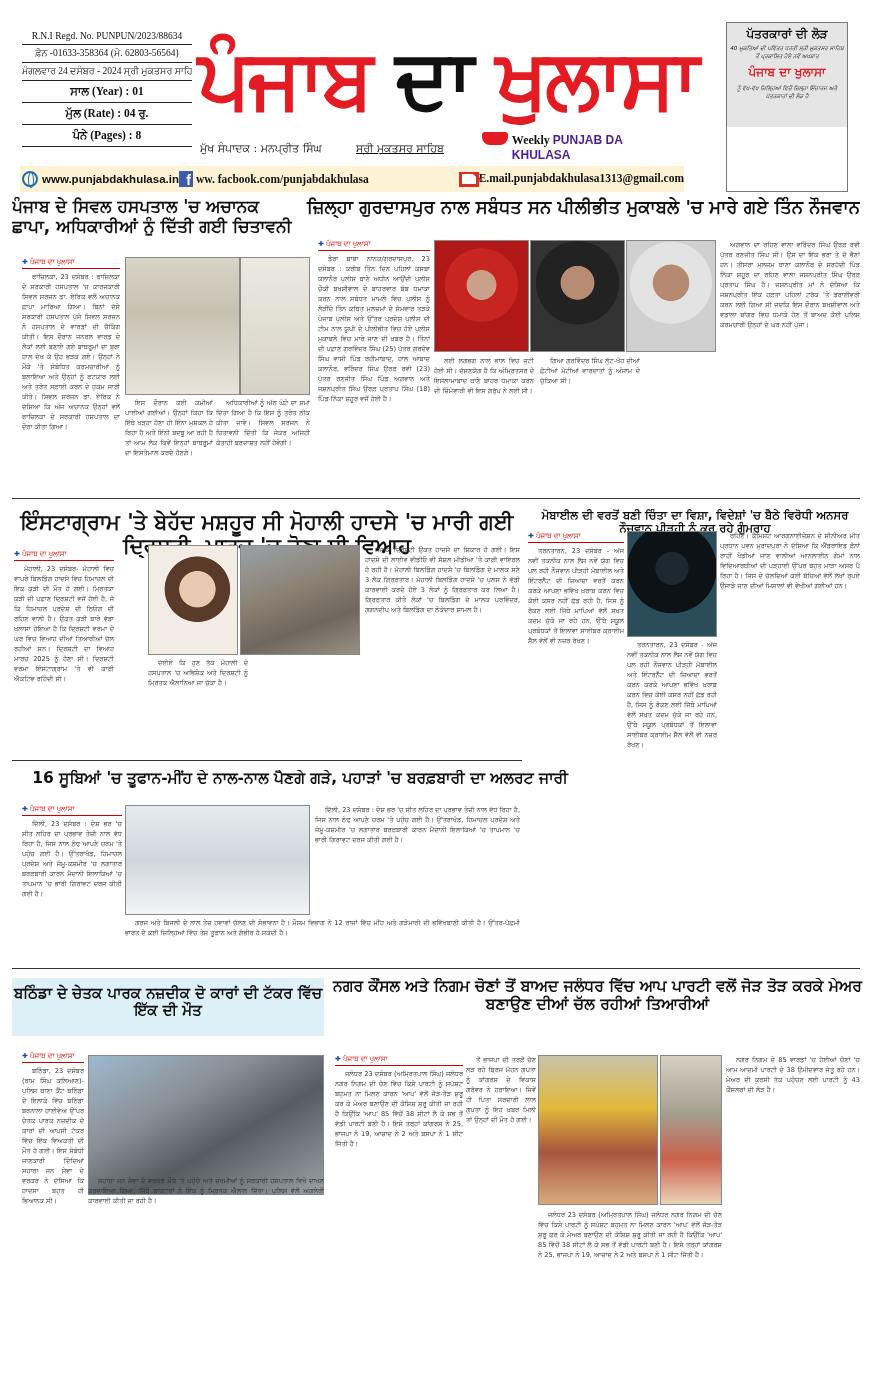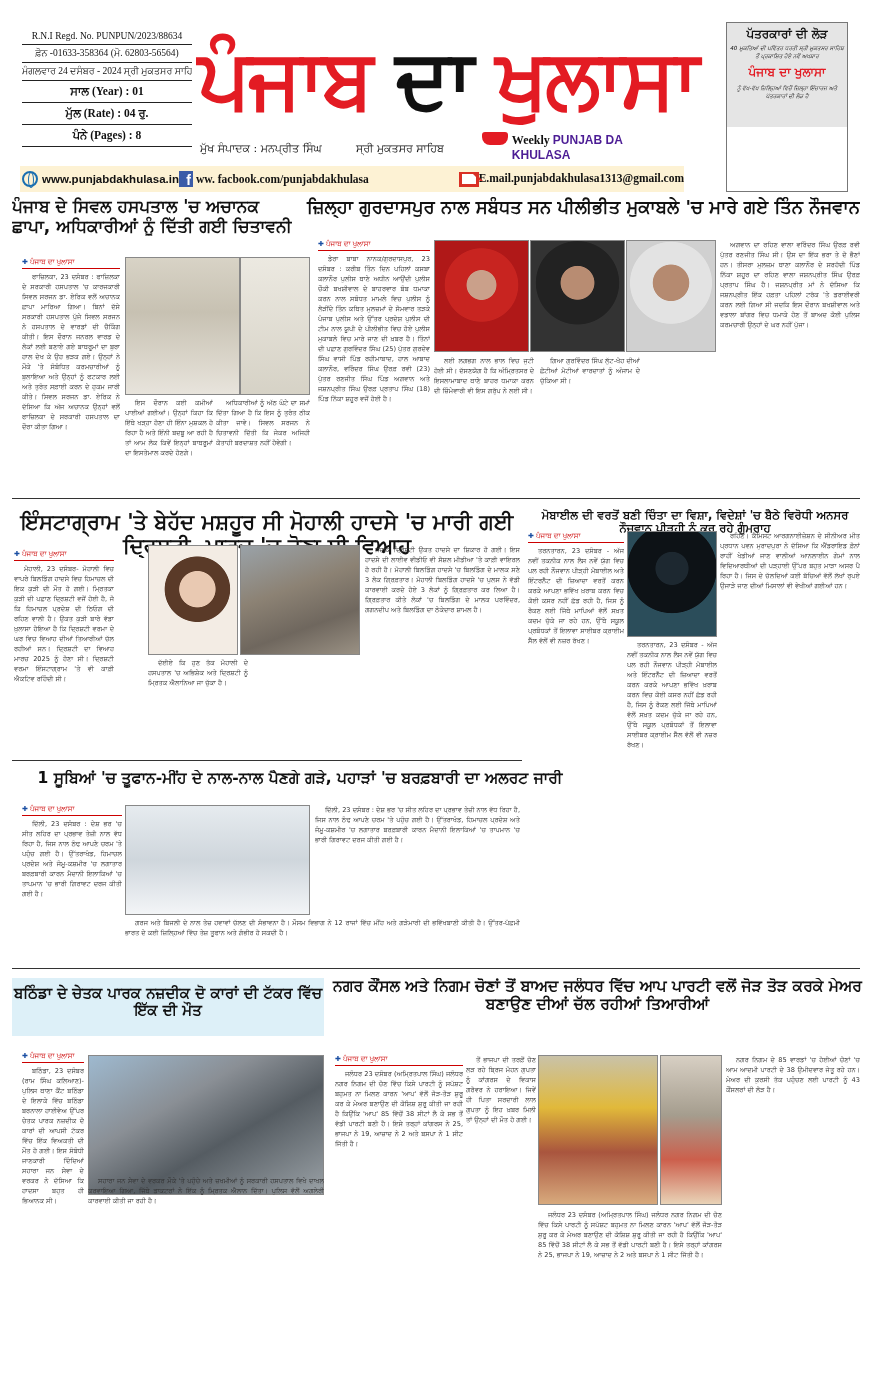--- a/index.html
+++ b/index.html
@@ -7,21 +7,21 @@
   body { font-family: "DejaVu Sans", sans-serif; color: #111; position: relative; }
 
   
   .meta-box { position: absolute; left: 22px; top: 28px; width: 170px; }
   .meta-row { font-family: "Liberation Serif", serif; font-size: 9.5px; text-align: center; padding: 3px 0; border-bottom: 1px solid #222; white-space: nowrap; overflow: hidden; }
   .meta-row.big { font-size: 11.5px; font-weight: bold; padding: 4px 0; }
   .logo { position: absolute; left: 198px; top: 24px; width: 480px; height: 110px; font-family: "DejaVu Sans", sans-serif; font-weight: 900; font-size: 82px; line-height: 110px; letter-spacing: -3px; color: #e31b23; white-space: nowrap; }
   .logo .dark { color: #111; }
   .editor-line { position: absolute; left: 200px; top: 138px; width: 480px; height: 20px; font-size: 11px; display: flex; align-items: center; }
   .editor-line .ed { width: 160px; }
-  .editor-line .city { width: 160px; }
+  .editor-line .city { width: 160px; text-decoration: underline; }
   .editor-line .weekly { font-family: "Liberation Serif", serif; font-weight: bold; font-size: 12px; margin-left: auto; }
   .editor-line .weekly .red { color: #4c1d95; font-family: "Liberation Sans", sans-serif; }
   .flag { position: absolute; left: 482px; top: 132px; width: 26px; height: 13px; background: #e31b23; border-radius: 3px 3px 8px 8px; }
 
   .contact-bar { position: absolute; left: 20px; top: 166px; width: 664px; height: 26px; background: #fdf2d4; display: flex; align-items: center; font-size: 11.5px; }
   .contact-bar .web { font-family: "Liberation Sans", sans-serif; font-weight: bold; width: 175px; display: flex; align-items: center; gap: 4px; padding-left: 2px; }
   .contact-bar .fb { font-family: "Liberation Serif", serif; font-weight: bold; width: 310px; display: flex; align-items: center; gap: 3px; }
   .contact-bar .mail { font-family: "Liberation Serif", serif; font-weight: bold; display: flex; align-items: flex-start; }
   .globe-icon { width: 16px; height: 16px; border-radius: 50%; border: 2px solid #1a6fb0; display: inline-block; position: relative; }
   .globe-icon::after { content: ""; position: absolute; left: 4px; top: -1px; width: 4px; height: 14px; border: 1px solid #1a6fb0; border-radius: 50%; }
@@ -176,21 +176,21 @@
 <div class="photo ph-hacker" style="left:627px;top:531px;width:90px;height:106px;"></div>
 <div class="text" style="left:627px;top:640px;width:90px;height:316px;">
     <p>ਤਰਨਤਾਰਨ, 23 ਦਸੰਬਰ - ਅੱਜ ਨਵੀਂ ਤਕਨੀਕ ਨਾਲ ਲੈਸ ਨਵੇਂ ਯੁੱਗ ਵਿਚ ਪਲ ਰਹੀ ਨੌਜਵਾਨ ਪੀੜ੍ਹੀ ਮੋਬਾਈਲ ਅਤੇ ਇੰਟਰਨੈੱਟ ਦੀ ਜ਼ਿਆਦਾ ਵਰਤੋਂ ਕਰਨ ਕਰਕੇ ਆਪਣਾ ਭਵਿੱਖ ਖ਼ਰਾਬ ਕਰਨ ਵਿਚ ਕੋਈ ਕਸਰ ਨਹੀਂ ਛੱਡ ਰਹੀ ਹੈ, ਜਿਸ ਨੂੰ ਰੋਕਣ ਲਈ ਜਿੱਥੇ ਮਾਪਿਆਂ ਵੱਲੋਂ ਸਖ਼ਤ ਕਦਮ ਚੁੱਕੇ ਜਾ ਰਹੇ ਹਨ, ਉੱਥੇ ਸਕੂਲ ਪ੍ਰਬੰਧਕਾਂ ਤੋਂ ਇਲਾਵਾ ਸਾਈਬਰ ਕ੍ਰਾਈਮ ਸੈੱਲ ਵੱਲੋਂ ਵੀ ਨਜ਼ਰ ਰੱਖਣ।</p>
   </div>
 <div class="text" style="left:720px;top:531px;width:140px;height:425px;">
     <p>ਰਹਿਣ। ਕੈਮਿਸਟ ਆਰਗਨਾਈਜ਼ੇਸ਼ਨ ਦੇ ਸੀਨੀਅਰ ਮੀਤ ਪ੍ਰਧਾਨ ਪਵਨ ਮੁਰਾਦਪੁਰਾ ਨੇ ਦੱਸਿਆ ਕਿ ਐਂਡਰਾਇਡ ਫ਼ੋਨਾਂ ਰਾਹੀਂ ਖੇਡੀਆਂ ਜਾਣ ਵਾਲੀਆਂ ਆਨਲਾਈਨ ਗੇਮਾਂ ਨਾਲ ਵਿਦਿਆਰਥੀਆਂ ਦੀ ਪੜ੍ਹਾਈ ਉੱਪਰ ਬਹੁਤ ਮਾੜਾ ਅਸਰ ਪੈ ਰਿਹਾ ਹੈ। ਜਿਸ ਦੇ ਚੱਲਦਿਆਂ ਕਈ ਬੱਚਿਆਂ ਵੱਲੋਂ ਲੱਖਾਂ ਰੁਪਏ ਉਜਾੜੇ ਜਾਣ ਦੀਆਂ ਮਿਸਾਲਾਂ ਵੀ ਵੇਖੀਆਂ ਗਈਆਂ ਹਨ।</p>
   </div>
 
 <div class="rule" style="left:12px;top:760px;width:510px;height:1px;"></div>
 
-<div class="hl hl-5">1 ਸੂਬਿਆਂ 'ਚ ਤੂਫਾਨ-ਮੀਂਹ ਦੇ ਨਾਲ-ਨਾਲ ਪੈਣਗੇ ਗੜੇ, ਪਹਾੜਾਂ 'ਚ ਬਰਫ਼ਬਾਰੀ ਦਾ ਅਲਰਟ ਜਾਰੀ</div>
+<div class="hl hl-5">16 ਸੂਬਿਆਂ 'ਚ ਤੂਫਾਨ-ਮੀਂਹ ਦੇ ਨਾਲ-ਨਾਲ ਪੈਣਗੇ ਗੜੇ, ਪਹਾੜਾਂ 'ਚ ਬਰਫ਼ਬਾਰੀ ਦਾ ਅਲਰਟ ਜਾਰੀ</div>
 <div class="byline" style="left:22px;top:805px;width:100px;">ਪੰਜਾਬ ਦਾ ਖੁਲਾਸਾ</div>
 <div class="text" style="left:22px;top:819px;width:100px;height:140px;">
     <p>ਦਿੱਲੀ, 23 ਦਸੰਬਰ : ਦੇਸ਼ ਭਰ 'ਚ ਸੀਤ ਲਹਿਰ ਦਾ ਪ੍ਰਭਾਵ ਤੇਜ਼ੀ ਨਾਲ ਵੱਧ ਰਿਹਾ ਹੈ, ਜਿਸ ਨਾਲ ਠੰਢ ਆਪਣੇ ਚਰਮ 'ਤੇ ਪਹੁੰਚ ਗਈ ਹੈ। ਉੱਤਰਾਖੰਡ, ਹਿਮਾਚਲ ਪ੍ਰਦੇਸ਼ ਅਤੇ ਜੰਮੂ-ਕਸ਼ਮੀਰ 'ਚ ਲਗਾਤਾਰ ਬਰਫ਼ਬਾਰੀ ਕਾਰਨ ਮੈਦਾਨੀ ਇਲਾਕਿਆਂ 'ਚ ਤਾਪਮਾਨ 'ਚ ਭਾਰੀ ਗਿਰਾਵਟ ਦਰਜ ਕੀਤੀ ਗਈ ਹੈ।</p>
   </div>
 <div class="photo ph-snow" style="left:125px;top:805px;width:185px;height:110px;"></div>
 <div class="text" style="left:125px;top:918px;width:395px;height:40px;">
     <p>ਗਰਜ ਅਤੇ ਬਿਜਲੀ ਦੇ ਨਾਲ ਤੇਜ਼ ਹਵਾਵਾਂ ਚੱਲਣ ਦੀ ਸੰਭਾਵਨਾ ਹੈ। ਮੌਸਮ ਵਿਭਾਗ ਨੇ 12 ਰਾਜਾਂ ਵਿੱਚ ਮੀਂਹ ਅਤੇ ਗੜੇਮਾਰੀ ਦੀ ਭਵਿੱਖਬਾਣੀ ਕੀਤੀ ਹੈ। ਉੱਤਰ-ਪੱਛਮੀ ਭਾਰਤ ਦੇ ਕਈ ਜ਼ਿਲ੍ਹਿਆਂ ਵਿੱਚ ਤੇਜ਼ ਤੂਫਾਨ ਅਤੇ ਗੰਭੀਰ ਹੋ ਸਕਦੀ ਹੈ।</p>
   </div>
 <div class="text" style="left:315px;top:805px;width:205px;height:110px;">
     <p>ਦਿੱਲੀ, 23 ਦਸੰਬਰ : ਦੇਸ਼ ਭਰ 'ਚ ਸੀਤ ਲਹਿਰ ਦਾ ਪ੍ਰਭਾਵ ਤੇਜ਼ੀ ਨਾਲ ਵੱਧ ਰਿਹਾ ਹੈ, ਜਿਸ ਨਾਲ ਠੰਢ ਆਪਣੇ ਚਰਮ 'ਤੇ ਪਹੁੰਚ ਗਈ ਹੈ। ਉੱਤਰਾਖੰਡ, ਹਿਮਾਚਲ ਪ੍ਰਦੇਸ਼ ਅਤੇ ਜੰਮੂ-ਕਸ਼ਮੀਰ 'ਚ ਲਗਾਤਾਰ ਬਰਫ਼ਬਾਰੀ ਕਾਰਨ ਮੈਦਾਨੀ ਇਲਾਕਿਆਂ 'ਚ ਤਾਪਮਾਨ 'ਚ ਭਾਰੀ ਗਿਰਾਵਟ ਦਰਜ ਕੀਤੀ ਗਈ ਹੈ।</p>

